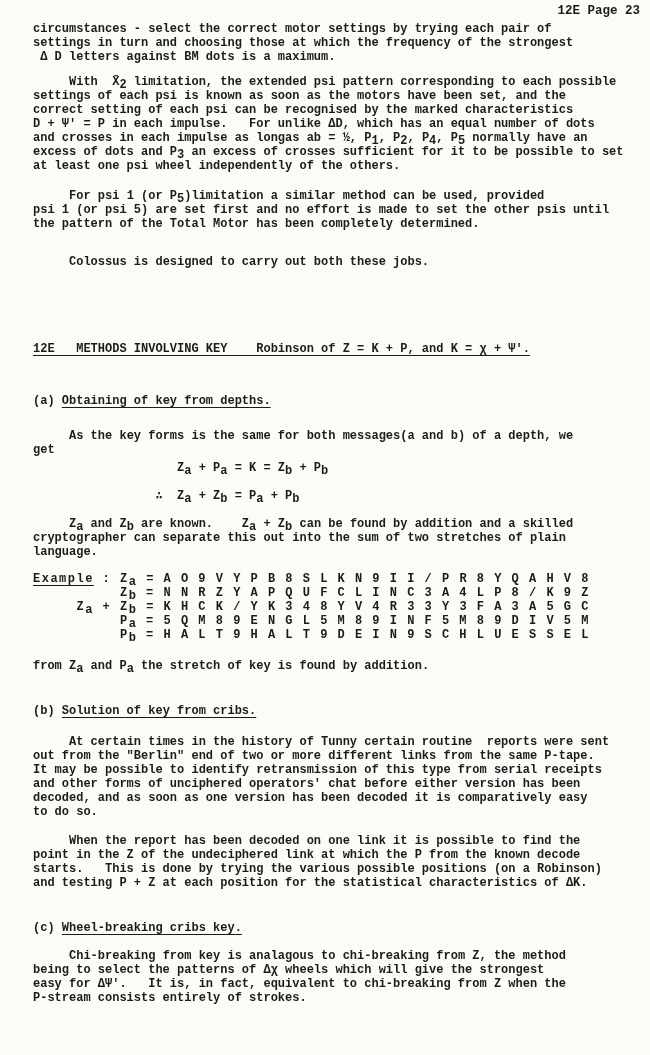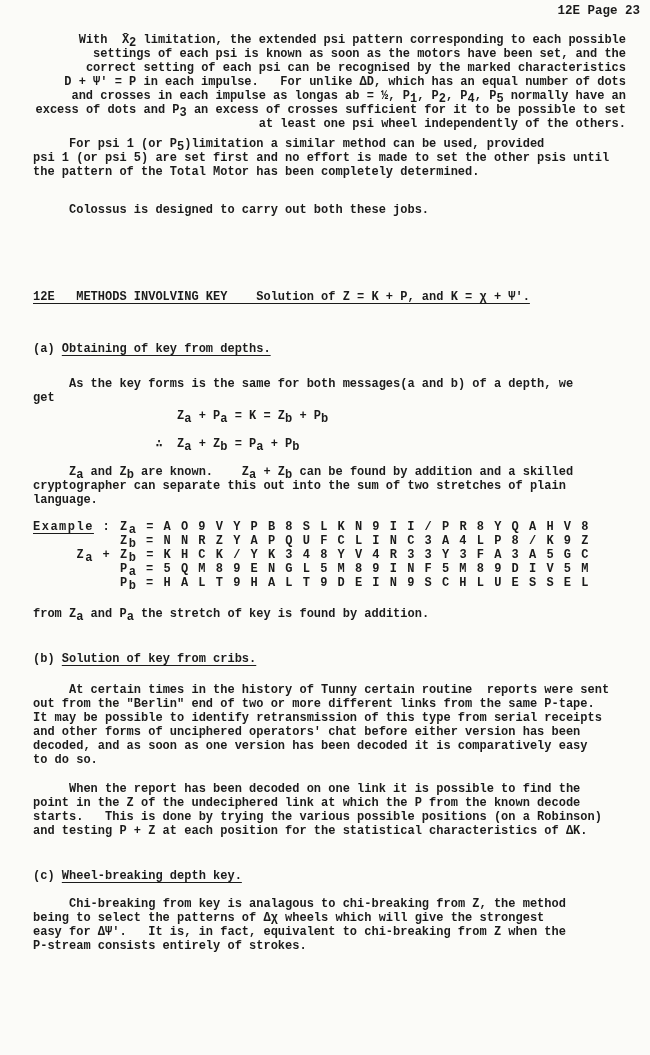--- a/index.html
+++ b/index.html
@@ -39,22 +39,22 @@
     text-underline-offset: 2.5px;
   }
   sub {
     font-size: 1em;
     line-height: 0;
     vertical-align: baseline;
     position: relative;
     top: 3px;
   }
   
-  .b-para2   { margin-top: 11px; text-align: right; }
-  .b-para3   { margin-top: 6px; }
+  .b-para2   { margin-top: 11px; }
+  .b-para3   { margin-top: 16px; }
   .b-para4   { margin-top: 24px; }
   .b-section { margin-top: 73px; }
   .b-head-a  { margin-top: 38px; }
   .b-para-a  { margin-top: 21px; }
   .b-eq      { margin-top: 4px;  }
   .b-known   { margin-top: 14px; }
   .b-example { margin-top: 13px; }
   .b-from    { margin-top: 17px; }
   .b-head-b  { margin-top: 31px; }
   .b-parab1  { margin-top: 17px; }
@@ -62,36 +62,39 @@
   .b-head-c  { margin-top: 31px; }
   .b-para-c  { margin-top: 14px; }
 </style>
 </head>
 <body>
 
 <div class="page">
 
   <div class="pg-header">12E Page 23</div>
 
+  <div class="para">circumstances - select the correct motor settings by trying each pair of
+settings in turn and choosing those at which the frequency of the strongest
+ Δ D letters against BM dots is a maximum.</div>
 
   <div class="para b-para2">     With  X̄<sub>2</sub> limitation, the extended psi pattern corresponding to each possible
 settings of each psi is known as soon as the motors have been set, and the
 correct setting of each psi can be recognised by the marked characteristics
 D + Ψ' = P in each impulse.   For unlike ΔD, which has an equal number of dots
 and crosses in each impulse as longas ab = ½, P<sub>1</sub>, P<sub>2</sub>, P<sub>4</sub>, P<sub>5</sub> normally have an
 excess of dots and P<sub>3</sub> an excess of crosses sufficient for it to be possible to set
 at least one psi wheel independently of the others.</div>
 
   <div class="para b-para3">     For psi 1 (or P<sub>5</sub>)limitation a similar method can be used, provided
 psi 1 (or psi 5) are set first and no effort is made to set the other psis until
 the pattern of the Total Motor has been completely determined.</div>
 
   <div class="para b-para4">     Colossus is designed to carry out both these jobs.</div>
 
-  <div class="heading b-section"><u>12E   METHODS INVOLVING KEY    Solution of Z = K + P, and K = χ + Ψ'.</u></div>
+  <div class="heading b-section"><u>12E   METHODS INVOLVING KEY    Robinson of Z = K + P, and K = χ + Ψ'.</u></div>
 
   <div class="heading b-head-a">(a) <u>Obtaining of key from depths.</u></div>
 
   <div class="para b-para-a">     As the key forms is the same for both messages(a and b) of a depth, we
 get</div>
 
   <div class="eq b-eq">                    Z<sub>a</sub> + P<sub>a</sub> = K = Z<sub>b</sub> + P<sub>b</sub>
 
                  ∴  Z<sub>a</sub> + Z<sub>b</sub> = P<sub>a</sub> + P<sub>b</sub></div>
 
@@ -114,20 +117,20 @@
 It may be possible to identify retransmission of this type from serial receipts
 and other forms of unciphered operators' chat before either version has been
 decoded, and as soon as one version has been decoded it is comparatively easy
 to do so.</div>
 
   <div class="para b-parab2">     When the report has been decoded on one link it is possible to find the
 point in the Z of the undeciphered link at which the P from the known decode
 starts.   This is done by trying the various possible positions (on a Robinson)
 and testing P + Z at each position for the statistical characteristics of ΔK.</div>
 
-  <div class="heading b-head-c">(c) <u>Wheel-breaking depth key.</u></div>
+  <div class="heading b-head-c">(c) <u>Wheel-breaking cribs key.</u></div>
 
   <div class="para b-para-c">     Chi-breaking from key is analagous to chi-breaking from Z, the method
 being to select the patterns of Δχ wheels which will give the strongest
 easy for ΔΨ'.   It is, in fact, equivalent to chi-breaking from Z when the
 P-stream consists entirely of strokes.</div>
 
 </div>
 
 </body></html>

